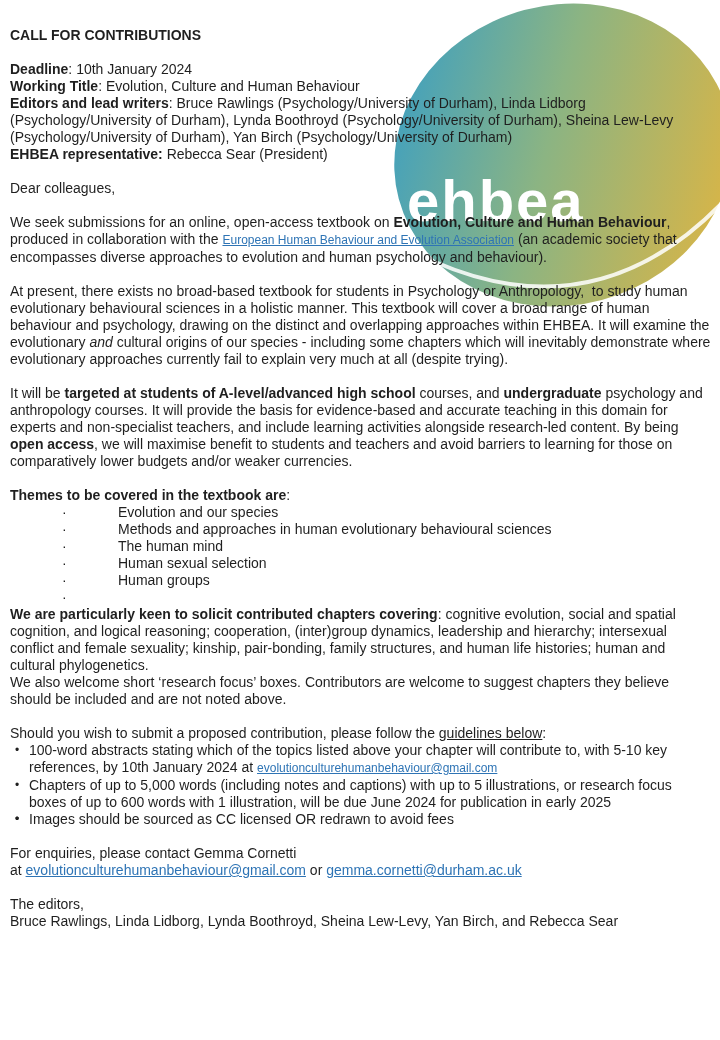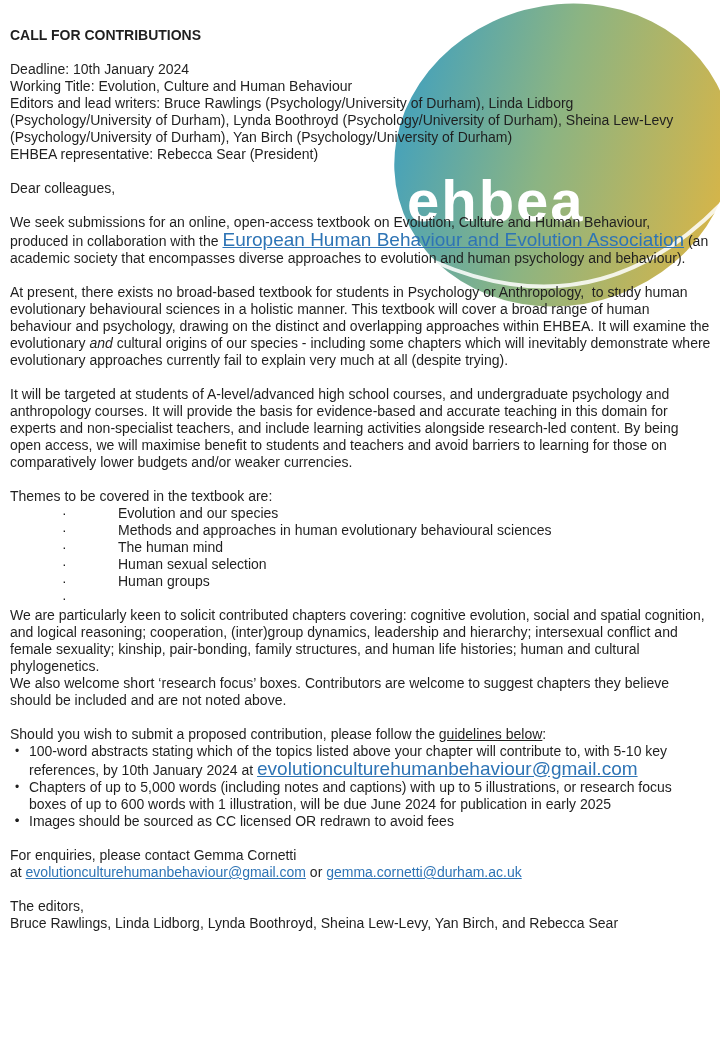--- a/index.html
+++ b/index.html
@@ -8,25 +8,25 @@
     font-family:"Liberation Sans", sans-serif;font-size:14px;line-height:17px;color:#1f1f1f;
   }
   .logo-layer{position:absolute;left:385px;top:0;z-index:0;}
   .logo-word{
     position:absolute;left:407px;top:156px;z-index:0;
     font-size:58px;line-height:90px;font-weight:bold;letter-spacing:2px;color:#ffffff;
     font-family:"Liberation Sans", sans-serif;
   }
   .content{position:absolute;left:0;top:0;width:720px;box-sizing:border-box;
     padding:27px 8px 0 10px;z-index:1;}
-  .b{font-weight:normal;}
+  .b{font-weight:bold;}
   .i{font-style:italic;}
   .u{text-decoration:underline;}
   .link{color:#2e74b5;text-decoration:underline;cursor:pointer;}
-  .link-sm{font-size:19px;}
+  .link-sm{font-size:12px;}
   .title{font-weight:bold;margin:0;}
   .blk{margin:17px 0 0 0;}
   .m0{margin:0;}
   p{margin:0;}
   .theme-item{position:relative;padding-left:108px;}
   .theme-item .dot{position:absolute;left:52px;top:0;}
   .g-item{position:relative;padding-left:19px;}
   .g-item .dot{position:absolute;left:5px;top:0;font-size:12px;}
 </style>
 </head>

